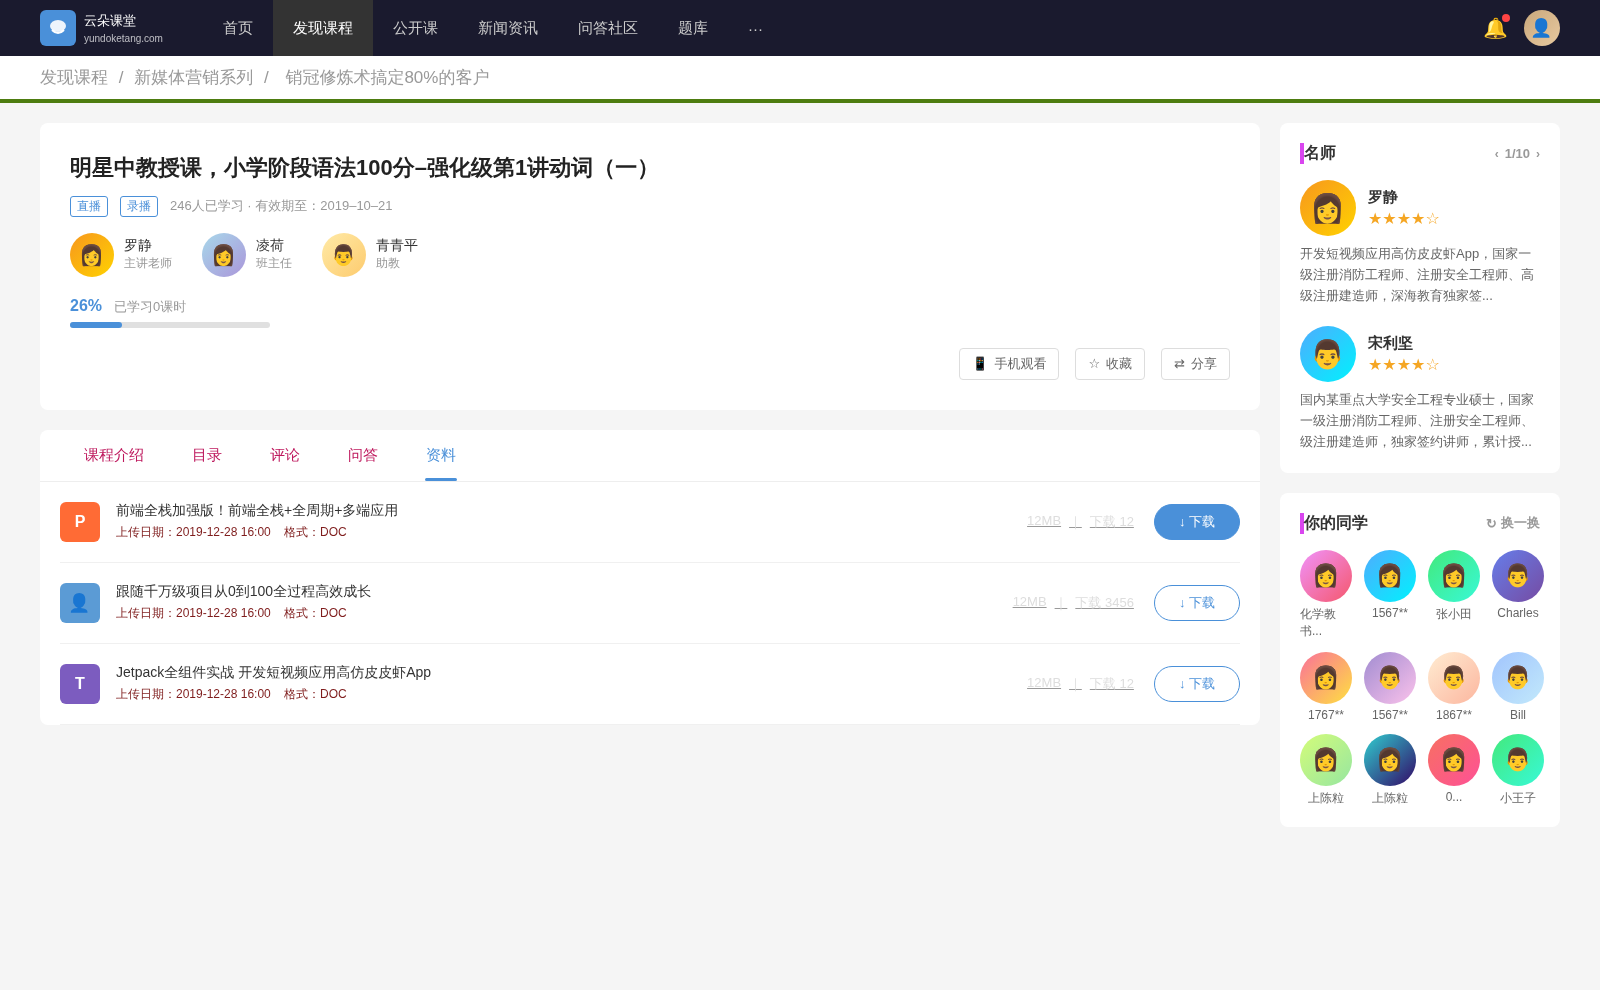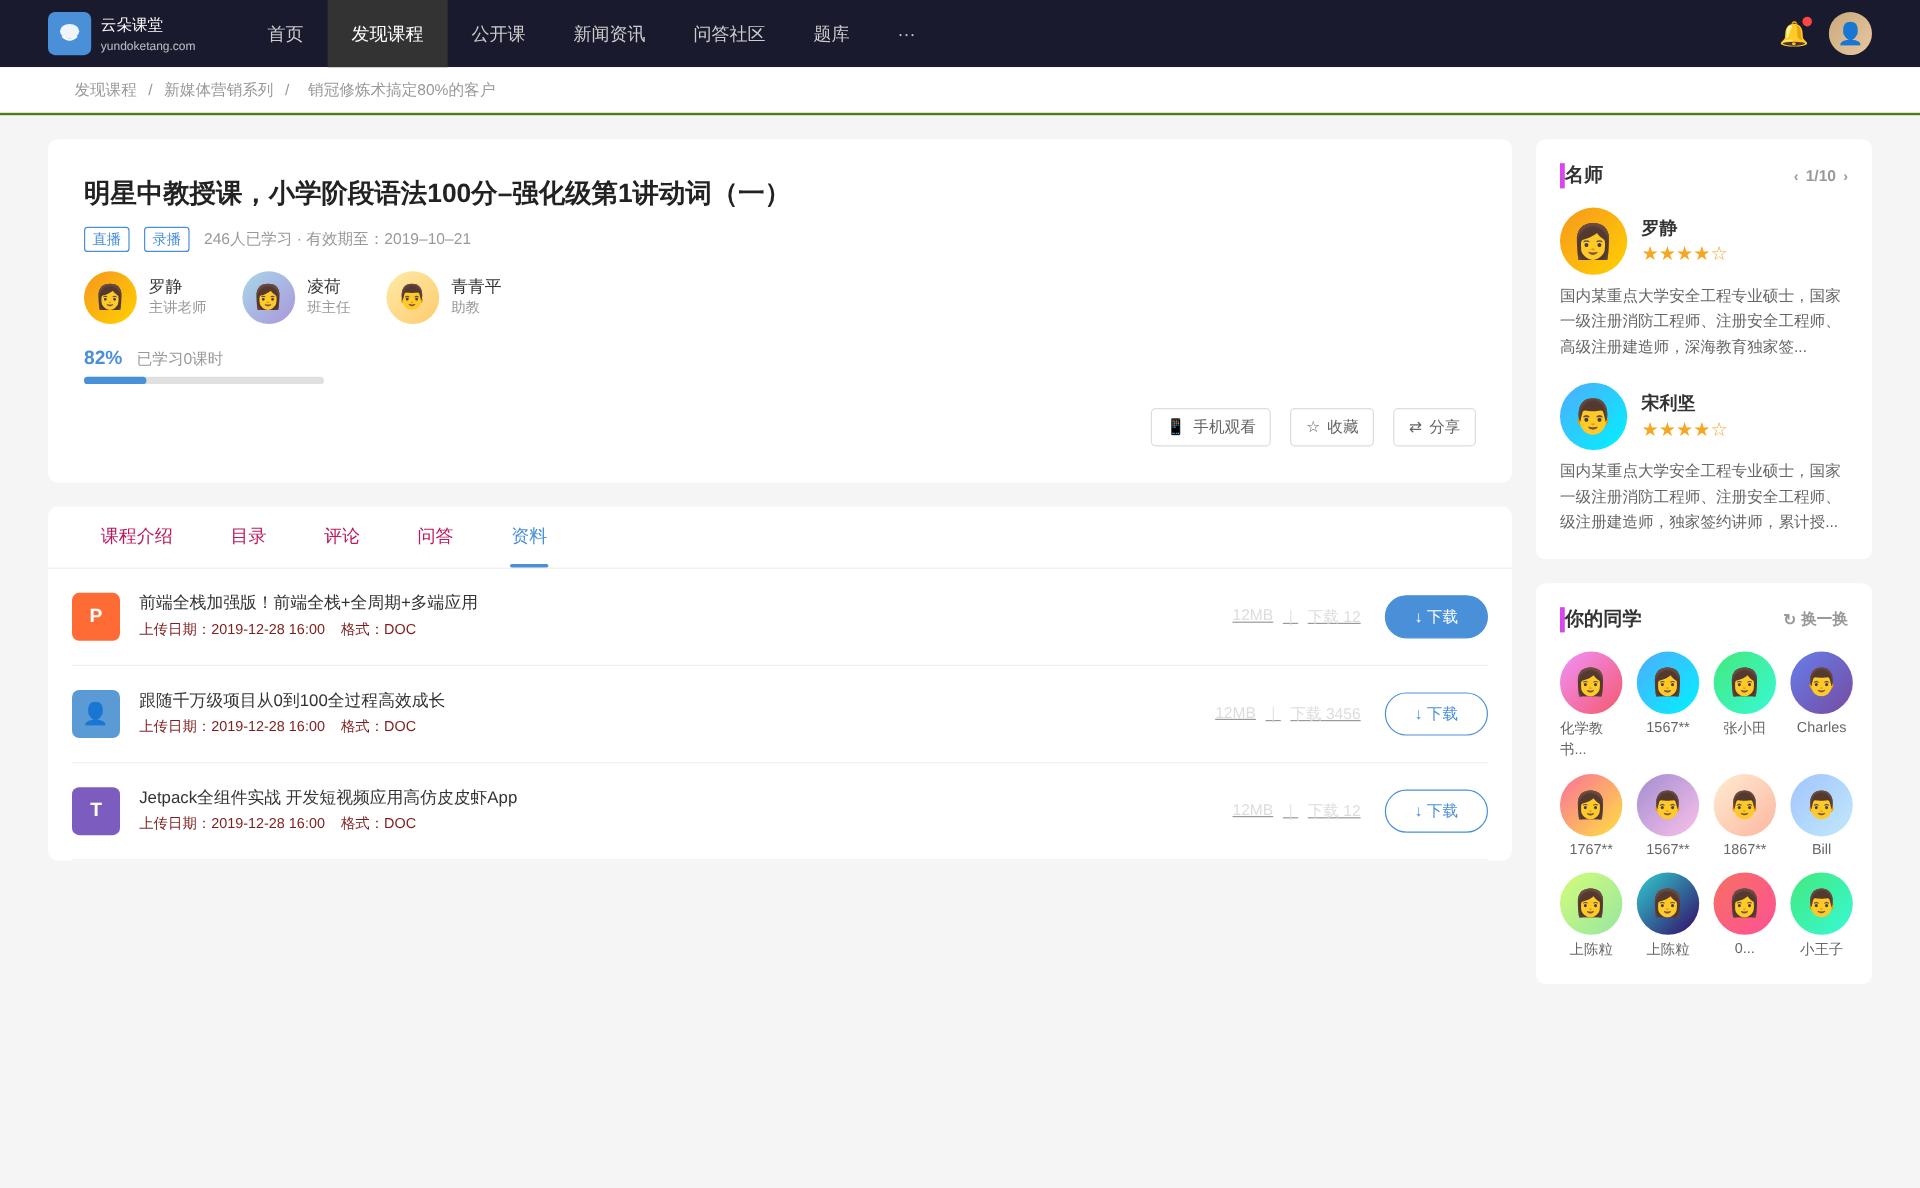--- a/index.html
+++ b/index.html
@@ -14,21 +14,21 @@
     .nav-item { color: #ccc; padding: 0 20px; height: 56px; display: flex; align-items: center; font-size: 15px; cursor: pointer; }
     .nav-item:hover, .nav-item.active { color: #fff; background: rgba(255,255,255,0.1); }
     .nav-item.active { background: #333; }
     .header-right { display: flex; align-items: center; gap: 16px; margin-left: auto; }
     .bell-icon { color: #ccc; font-size: 20px; position: relative; cursor: pointer; }
     .bell-dot { width: 8px; height: 8px; background: #ff4444; border-radius: 50%; position: absolute; top: -2px; right: -2px; }
     .avatar { width: 36px; height: 36px; border-radius: 50%; background: #c9a87c; overflow: hidden; cursor: pointer; }
     .avatar-img { width: 100%; height: 100%; object-fit: cover; background: linear-gradient(135deg, #c9a87c, #a0785a); }
 
     
-    .breadcrumb { background: #fff; padding: 10px 62px; font-size: 13px; color: #999; border-bottom: 2px solid #4d7c0f; }
+    .breadcrumb { background: #fff; padding: 10px 40px; font-size: 17px; color: #999; border-bottom: 4px solid #4d7c0f; }
     .breadcrumb a { color: #999; text-decoration: none; }
     .breadcrumb span { margin: 0 6px; }
 
     
     .main-container { display: flex; gap: 20px; padding: 20px 40px; max-width: 1600px; }
 
     
     .left-content { flex: 1; }
 
     
@@ -180,21 +180,21 @@
         </div>
         <div class="teacher">
           <div class="teacher-avatar" style="width:44px;height:44px;border-radius:50%;background:linear-gradient(135deg,#ffeaa7,#fdcb6e);display:flex;align-items:center;justify-content:center;font-size:20px;">👨</div>
           <div class="teacher-info">
             <div class="teacher-name">青青平</div>
             <div class="teacher-role">助教</div>
           </div>
         </div>
       </div>
       <div class="progress-section">
-        <span class="progress-label">82%</span>
+        <span class="progress-label">26%</span>
         <span class="progress-sub">已学习0课时</span>
         <div class="progress-bar-bg">
           <div class="progress-bar-fill" style="width: 26%;"></div>
         </div>
       </div>
       <div class="course-actions">
         <div class="action-btns">
           <button class="action-btn">
             <span>📱</span>
             <span>手机观看</span>
@@ -292,21 +292,21 @@
       </div>
 
       <div class="teacher-profile">
         <div class="teacher-profile-header">
           <div class="profile-avatar av-t1" style="display:flex;align-items:center;justify-content:center;font-size:28px;width:56px;height:56px;">👩</div>
           <div>
             <div class="profile-name">罗静</div>
             <div class="stars">★★★★☆</div>
           </div>
         </div>
-        <div class="profile-desc">国内某重点大学安全工程专业硕士，国家一级注册消防工程师、注册安全工程师、高级注册建造师，深海教育独家签...</div>
+        <div class="profile-desc">开发短视频应用高仿皮皮虾App，国家一级注册消防工程师、注册安全工程师、高级注册建造师，深海教育独家签...</div>
       </div>
 
       <div class="teacher-profile">
         <div class="teacher-profile-header">
           <div class="profile-avatar" style="width:56px;height:56px;background:linear-gradient(135deg,#4facfe,#00f2fe);border-radius:50%;display:flex;align-items:center;justify-content:center;font-size:28px;">👨</div>
           <div>
             <div class="profile-name">宋利坚</div>
             <div class="stars">★★★★☆</div>
           </div>
         </div>

